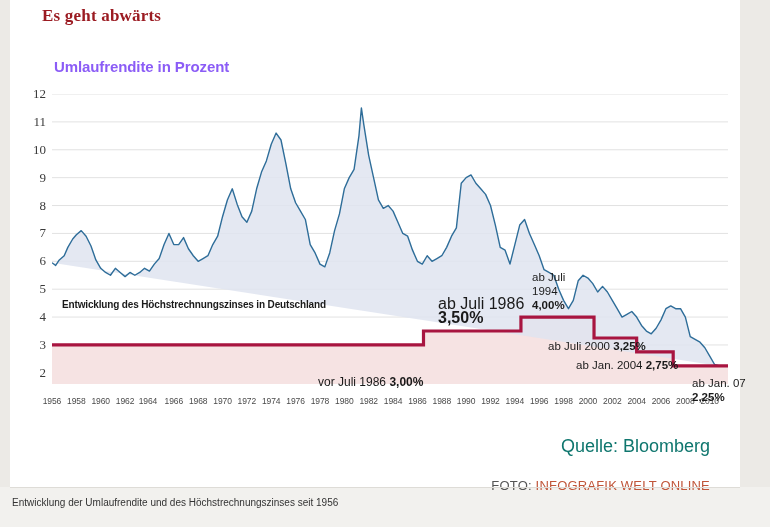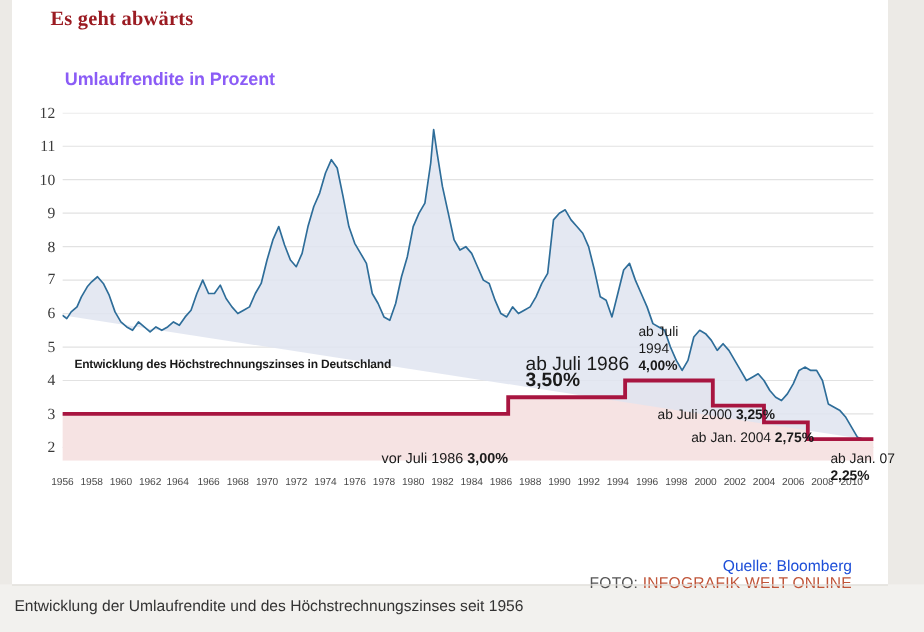--- a/index.html
+++ b/index.html
@@ -56,31 +56,31 @@
 
   .ann-dev{left:52px;top:299px;font-size:10px;font-weight:bold;letter-spacing:-0.15px;}
   .ann-vor{left:308px;top:331px;font-size:12px;font-family:"Liberation Sans",sans-serif;margin-top:44px;}
   .ann-1986{left:428px;top:297px;font-size:16px;line-height:14px;}
   .ann-1994{left:522px;top:270px;font-size:11.5px;line-height:14px;}
   .ann-2000{left:538px;top:340px;font-size:11.5px;}
   .ann-2004{left:566px;top:359px;font-size:11.5px;}
   .ann-2007{left:682px;top:376px;font-size:11.5px;line-height:14px;text-align:left;}
 
   .source{
-    position:absolute;right:30px;top:464px;
-    font-size:13px;color:#1d4ed8;
+    position:absolute;right:30px;top:436px;
+    font-size:18px;color:#0f766e;
   }
   .foto{
     position:absolute;right:30px;top:478px;
     font-size:13px;letter-spacing:0.2px;color:#555;
   }
   .foto .hl{color:#c0563a;}
   .caption{
     position:absolute;left:12px;top:497px;
-    font-size:13px;color:#333;
+    font-size:10px;color:#333;
   }
   svg{display:block;}
 </style>
 </head>
 <body>
 
 <div id="page">
 
   <div class="outer-left"></div>
   <div class="outer-right"></div>

